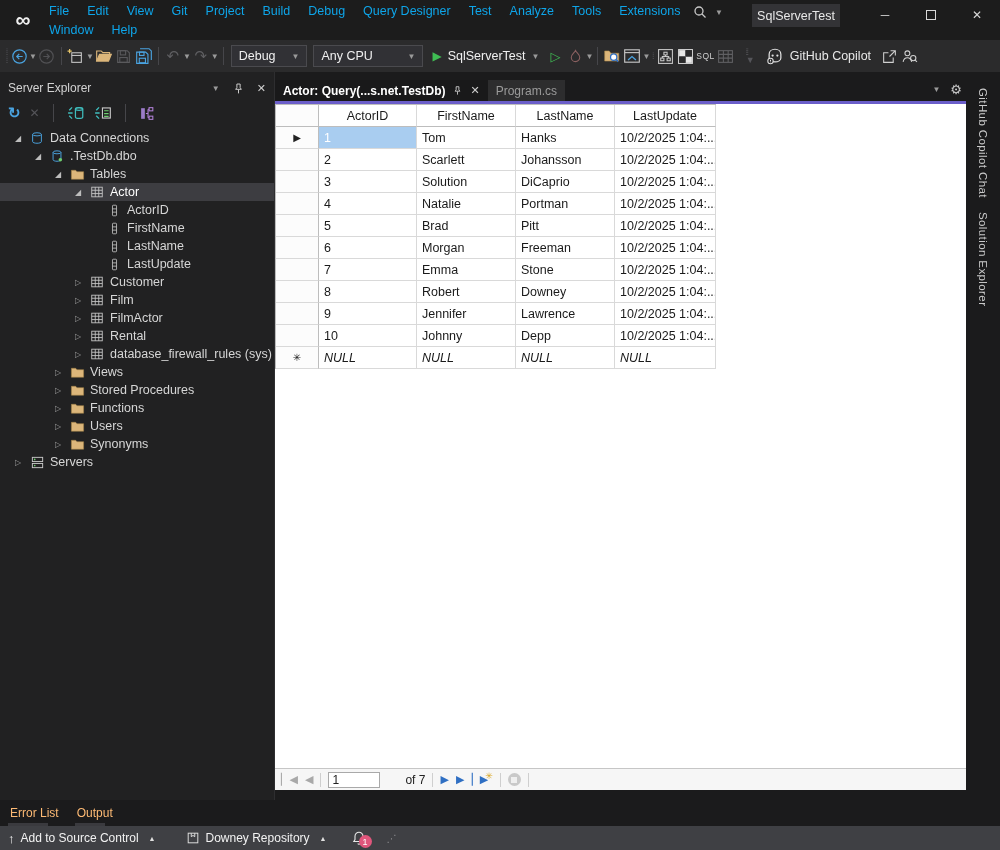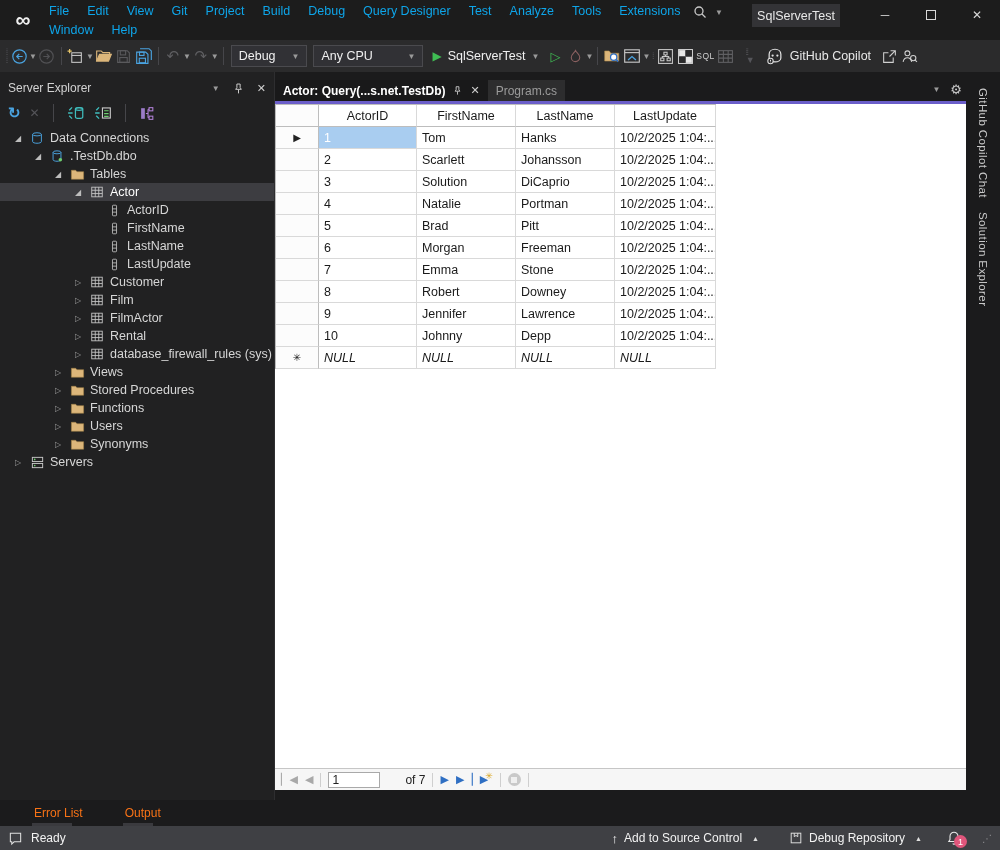--- a/index.html
+++ b/index.html
@@ -70,21 +70,21 @@
   .spark{color:#d9a520;font-size:9px;margin-left:-3px;margin-top:-8px;}
   .stopbox{width:13px;height:13px;border-radius:7px;background:#c9c9c9;display:flex;align-items:center;justify-content:center;}
   .stopbox i{width:6px;height:6px;background:#efefef;display:block;}
 
   
   .right-strip{position:absolute;left:966px;top:72px;width:34px;height:728px;background:#1b1b1c;padding-top:16px;}
   .vtab{writing-mode:vertical-rl;font-size:11.5px;color:#c9c9c9;margin:0 auto 14px auto;letter-spacing:.4px;display:block;}
 
   
   .bottom-tabs{position:absolute;left:0;top:800px;width:1000px;height:26px;background:#1b1b1c;display:flex;align-items:center;padding-left:8px;gap:14px;}
-  .btab{position:relative;font-size:12px;color:#f97316;padding:2px 2px;margin-left:24px;}
+  .btab{position:relative;font-size:12px;color:#fdba74;padding:2px 2px;}
   .btab::after{content:"";position:absolute;left:0;bottom:-6px;height:5px;width:75%;background:#3a3a3e;}
 
   
   .statusbar{position:absolute;left:0;top:826px;width:1000px;height:24px;background:#3f4044;display:flex;align-items:center;font-size:12px;color:#f2f2f2;padding:0 8px;}
   .sb-left{display:flex;align-items:center;gap:8px;flex:1;}
   .sb-right{display:flex;align-items:center;gap:6px;}
   .sb-caret{font-size:7px;color:#e0e0e0;margin:0 4px;}
   .bell-wrap{position:relative;margin-left:14px;width:18px;}
   .badge{position:absolute;left:8px;top:5px;width:13px;height:13px;border-radius:7px;background:#e0567c;color:#fff;font-size:9px;display:flex;align-items:center;justify-content:center;}
   .grip{margin-left:12px;color:#8b8b8f;font-size:10px;}
@@ -635,40 +635,32 @@
       <span class="vtab">GitHub Copilot Chat</span>
       <span class="vtab">Solution Explorer</span>
     </div>
 
   <div class="bottom-tabs" id="bottom-tabs">
       <span class="btab">Error List</span>
       <span class="btab">Output</span>
     </div>
 
   <div class="statusbar">
-    <div class="sb-left">
-      <span>
-        <svg width="15" height="15" viewBox="0 0 16 16">
-            <path d="M2.5 2.5h11v9h-7l-2.5 2.5v-2.5h-1.5z" fill="none" stroke="#e0e0e0" stroke-width="1.1"></path>
-          </svg>
-      </span>
-      <span>Ready</span>
-    </div>
     <div class="sb-right">
       <span style="font-size:13px;">↑</span>
       <span>Add to Source Control</span>
       <span class="sb-caret">▲</span>
       <span style="width:14px;"></span>
       <span>
         <svg width="14" height="14" viewBox="0 0 16 16">
             <rect x="2.5" y="2.5" width="11" height="11" fill="none" stroke="#e0e0e0" stroke-width="1.1"></rect>
             <path d="M6 2.5v4l2-1.4 2 1.4v-4" fill="none" stroke="#e0e0e0" stroke-width="1.1"></path>
           </svg>
       </span>
-      <span>Debug Repository</span>
+      <span>Downey Repository</span>
       <span class="sb-caret">▲</span>
       <span class="bell-wrap">
         <svg width="16" height="16" viewBox="0 0 16 16">
             <path d="M8 2.2a4 4 0 0 1 4 4v3.3l1.2 2H2.8l1.2-2V6.2a4 4 0 0 1 4-4z" fill="none" stroke="#e8e8e8" stroke-width="1.1"></path>
             <path d="M6.8 13.5a1.3 1.3 0 0 0 2.4 0" fill="none" stroke="#e8e8e8" stroke-width="1.1"></path>
           </svg>
         <span class="badge">1</span>
       </span>
       <span class="grip">⋰</span>
     </div>

